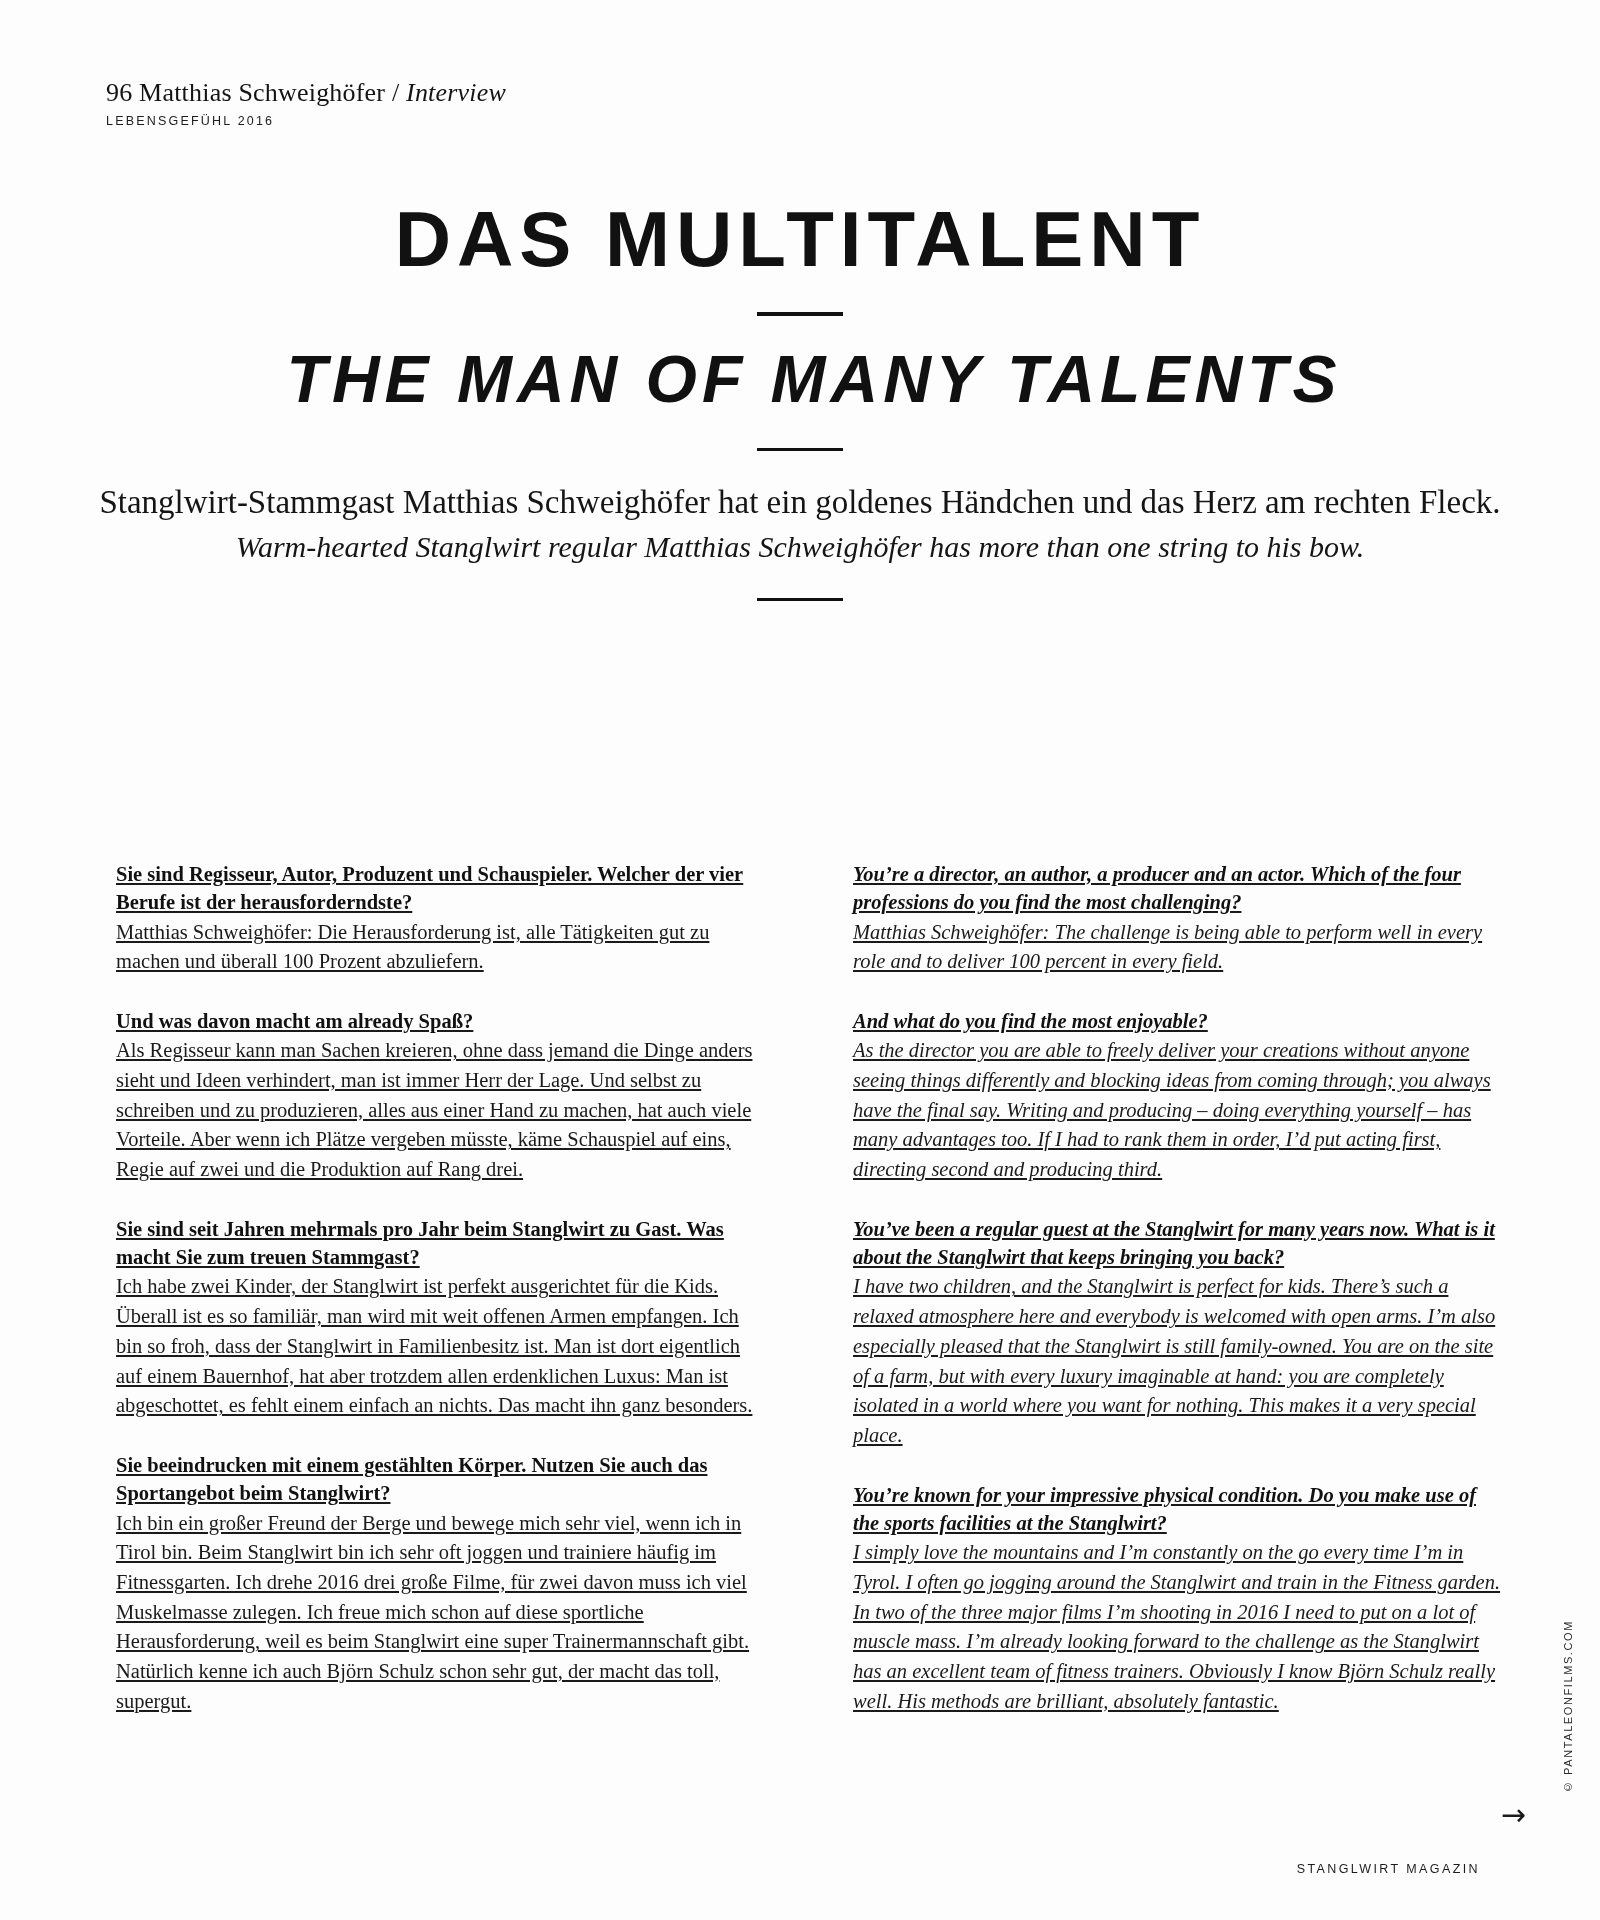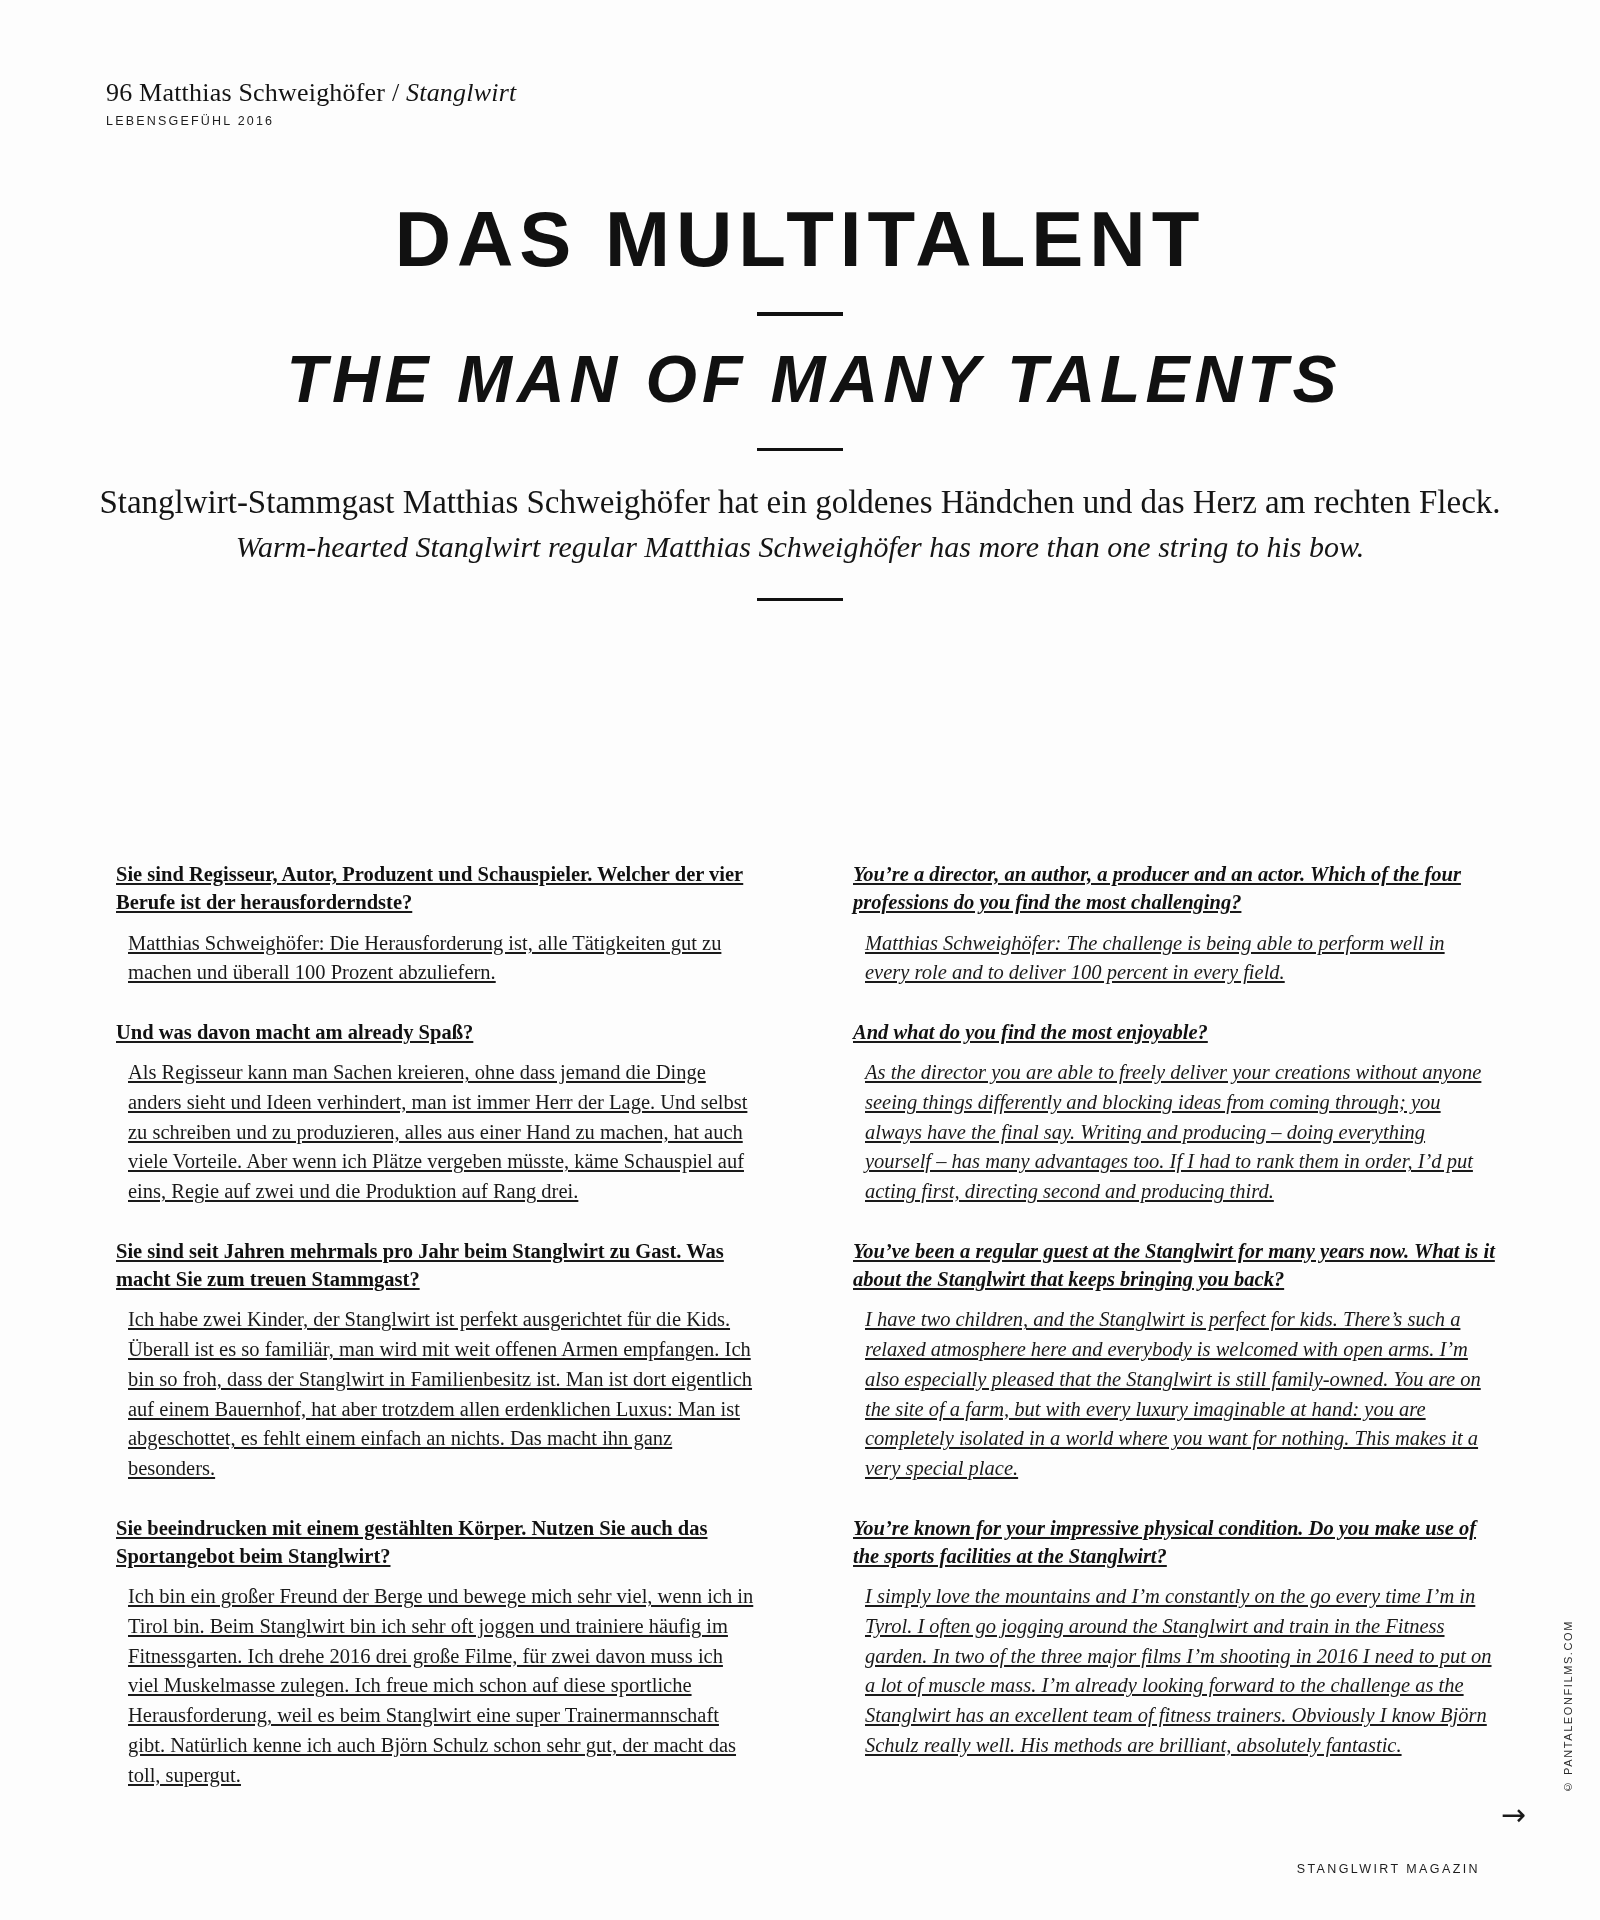--- a/index.html
+++ b/index.html
@@ -128,21 +128,21 @@
     font-size: 20.5px;
     line-height: 1.38;
     color: #111;
     margin: 0 0 1px 0;
   }
   .a {
     font-family: "Liberation Serif", serif;
     font-size: 20.5px;
     line-height: 1.45;
     color: #1a1a1a;
-    margin: 12px;
+    margin: 0;
   }
   .col-en .q {
     font-style: italic;
     font-weight: 700;
   }
   .col-en .a {
     font-style: italic;
   }
 
   
@@ -178,21 +178,21 @@
   }
 </style>
 </head>
 <body>
 
 <div class="page">
 
   <div class="header">
     <div class="folio">
       <span>96</span>
-      <span>Matthias Schweighöfer</span><span> / </span><span class="italic">Stanglwirt</span>
+      <span>Matthias Schweighöfer</span><span> / </span><span class="italic">Interview</span>
     </div>
     <div class="folio-sub">LEBENSGEFÜHL 2016</div>
   </div>
 
   <div class="titleblock">
     <div class="title-de">DAS MULTITALENT</div>
     <div class="rule"></div>
     <div class="title-en">THE MAN OF MANY TALENTS</div>
     <div class="rule2"></div>
     <div class="standfirst">

